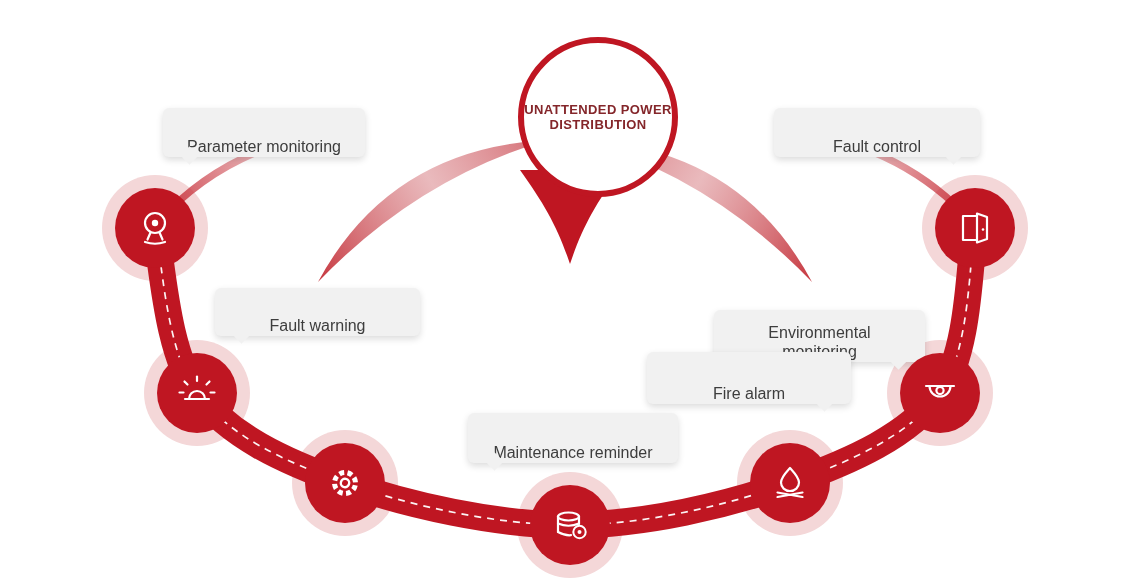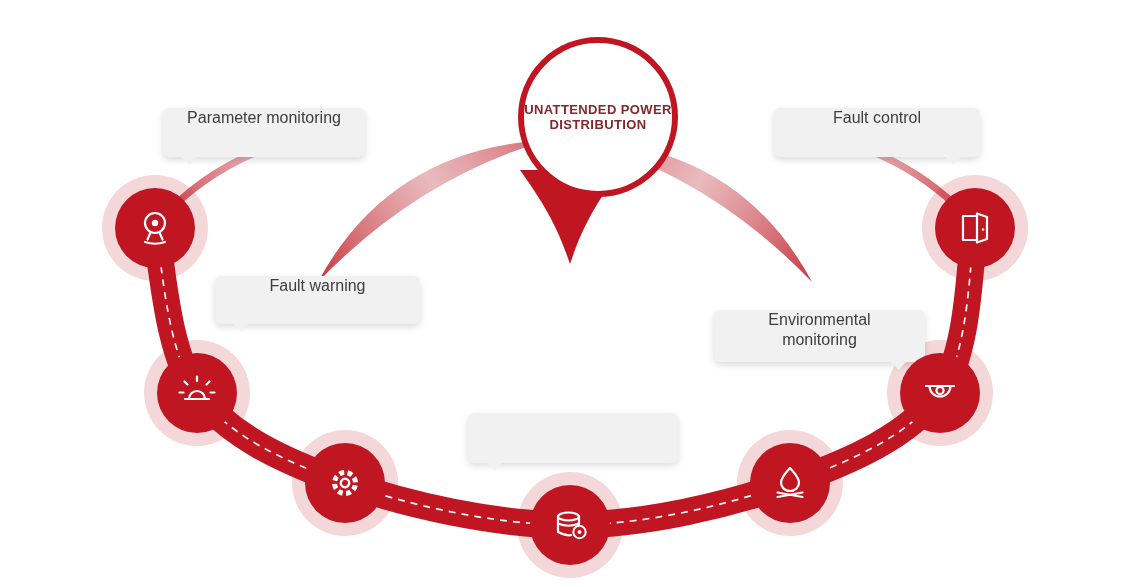--- a/index.html
+++ b/index.html
@@ -11,28 +11,28 @@
   svg.arcs{position:absolute;left:0;top:0;width:1139px;height:587px;}
   
   .node{position:absolute;width:80px;height:80px;margin:-40px 0 0 -40px;border-radius:50%;
         background:var(--red);display:flex;align-items:center;justify-content:center;}
   .n1{left:155px;top:228px;} .n2{left:197px;top:393px;} .n3{left:345px;top:483px;}
   .n4{left:570px;top:525px;} .n5{left:790px;top:483px;} .n6{left:940px;top:393px;}
   .n7{left:975px;top:228px;}
   
   .label{position:absolute;background:var(--lblbg);border-radius:6px;
          box-shadow:0 3px 7px rgba(0,0,0,0.14);color:var(--lbltx);font-size:16px;
-         display:flex;align-items:flex-start;justify-content:center;text-align:center;
+         display:flex;align-items:flex-end;justify-content:center;text-align:center;
          line-height:1.22;box-sizing:border-box;padding:0 12px;}
   .tail{position:absolute;width:13px;height:13px;background:var(--lblbg);
         transform:rotate(45deg);bottom:-5px;}
   .tail-left{left:20px;} .tail-right{right:20px;}
   .lbl-parameter{left:163px;top:108px;width:202px;height:49px;}
   .lbl-access{left:774px;top:108px;width:206px;height:49px;}
-  .lbl-fault{left:215px;top:276px;width:205px;height:48px;}
+  .lbl-fault{left:215px;top:288px;width:205px;height:48px;}
   .lbl-env{left:714px;top:274px;width:211px;height:52px;padding:0 26px;margin-top:36px;}
   .lbl-equip{left:300px;top:352px;width:208px;height:52px;padding:0 26px;}
   .lbl-fire{left:647px;top:352px;width:204px;height:52px;}
   .lbl-maint{left:468px;top:413px;width:210px;height:50px;}
   
   .center-badge{position:absolute;left:490px;top:37px;width:160px;height:160px;
          background:#ffffff;border:6px solid var(--red);border-radius:50%;box-sizing:border-box;
          display:flex;flex-direction:column;align-items:center;justify-content:center;margin-left:28px;}
   .center-badge span{font-size:13px;font-weight:700;letter-spacing:0.4px;color:var(--title);
          text-align:center;}
@@ -99,21 +99,26 @@
     <i class="tail tail-right"></i>
   </div>
   <div class="label lbl-fault">
     <span>Fault warning</span>
     <i class="tail tail-left"></i>
   </div>
   <div class="label lbl-env">
     <span>Environmental monitoring</span>
     <i class="tail tail-right"></i>
   </div>
+  <div class="label lbl-fire">
+    <span>Fire alarm</span>
+    <i class="tail tail-right"></i>
+  </div>
   <div class="label lbl-maint">
+    <span>Maintenance reminder</span>
     <i class="tail tail-left"></i>
   </div>
 
   <div class="node n1">
     <svg width="46" height="46" viewBox="-23 -23 46 46">
       <g fill="none" stroke="#fff" stroke-width="2.2" stroke-linecap="round" stroke-linejoin="round">
         <circle cx="0" cy="-5" r="10"></circle>
         <circle cx="0" cy="-5" r="3.2" fill="#fff" stroke="none"></circle>
         <path d="M -4.5,4.5 L -7.5,11.5 M 4.5,4.5 L 7.5,11.5 M -10,14 Q 0,17.5 10,14"></path>
       </g>

